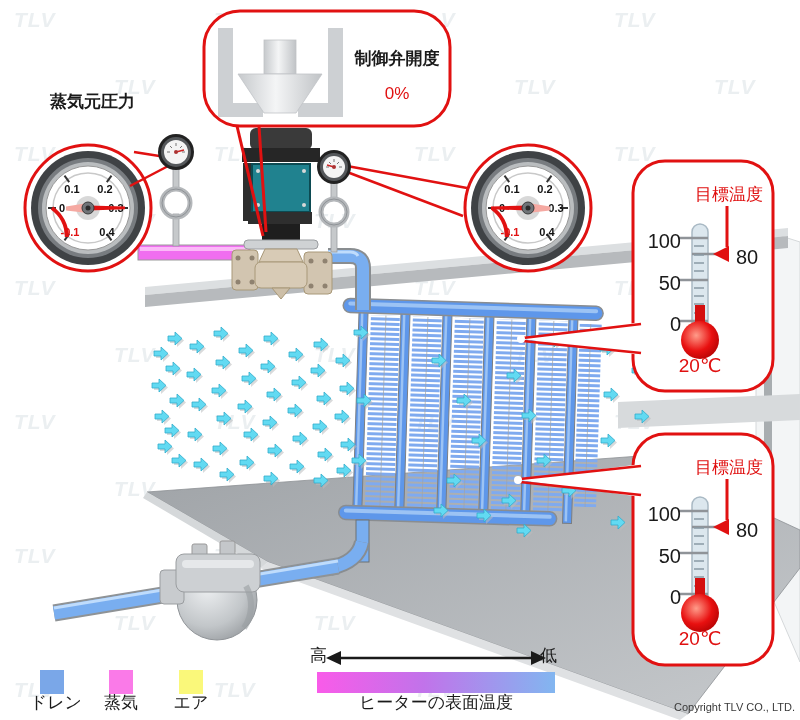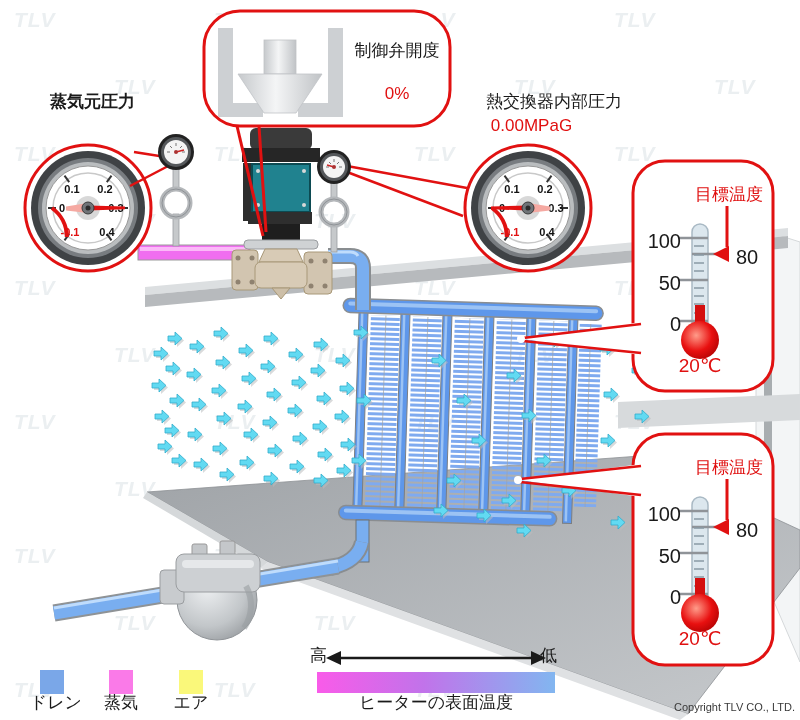--- a/index.html
+++ b/index.html
@@ -479,25 +479,23 @@
       <rect x="317" y="672" width="238" height="21" fill="url(#legendGrad)"></rect>
       <line x1="340" y1="658" x2="532" y2="658" stroke="#1a1a1a" stroke-width="2.5"></line>
       <polygon points="326,658 341,651 341,665" fill="#1a1a1a"></polygon>
       <polygon points="546,658 531,651 531,665" fill="#1a1a1a"></polygon>
     </g>
   </svg>
 
   <div id="labels">
     <div class="lbl ctr" style="left:25px;top:93px;width:135px;font-weight:bold;">蒸気元圧力</div>
 
-    <div class="lbl ctr" style="left:347px;top:42px;width:100px;">制御弁開度</div>
+    <div class="lbl ctr" style="left:347px;top:50px;width:100px;font-weight:bold;">制御弁開度</div>
     <div class="lbl ctr red" style="left:347px;top:85px;width:100px;">0%</div>
 
-    <div class="lbl ctr" style="left:464px;top:93px;width:180px;">熱交換器内部圧力</div>
-    <div class="lbl ctr red" style="left:464px;top:117px;width:135px;">0.00MPaG</div>
 
     <div class="lbl rgt red" style="left:658px;top:186px;width:105px;">目標温度</div>
     <div class="lbl rgt scale-num" style="left:640px;top:230px;width:41px;">100</div>
     <div class="lbl rgt scale-num" style="left:640px;top:272px;width:41px;">50</div>
     <div class="lbl rgt scale-num" style="left:640px;top:313px;width:41px;">0</div>
     <div class="lbl scale-num" style="left:736px;top:246px;">80</div>
     <div class="lbl ctr red reading" style="left:660px;top:356px;width:80px;">20℃</div>
 
     <div class="lbl rgt red" style="left:658px;top:459px;width:105px;">目標温度</div>
     <div class="lbl rgt scale-num" style="left:640px;top:503px;width:41px;">100</div>

